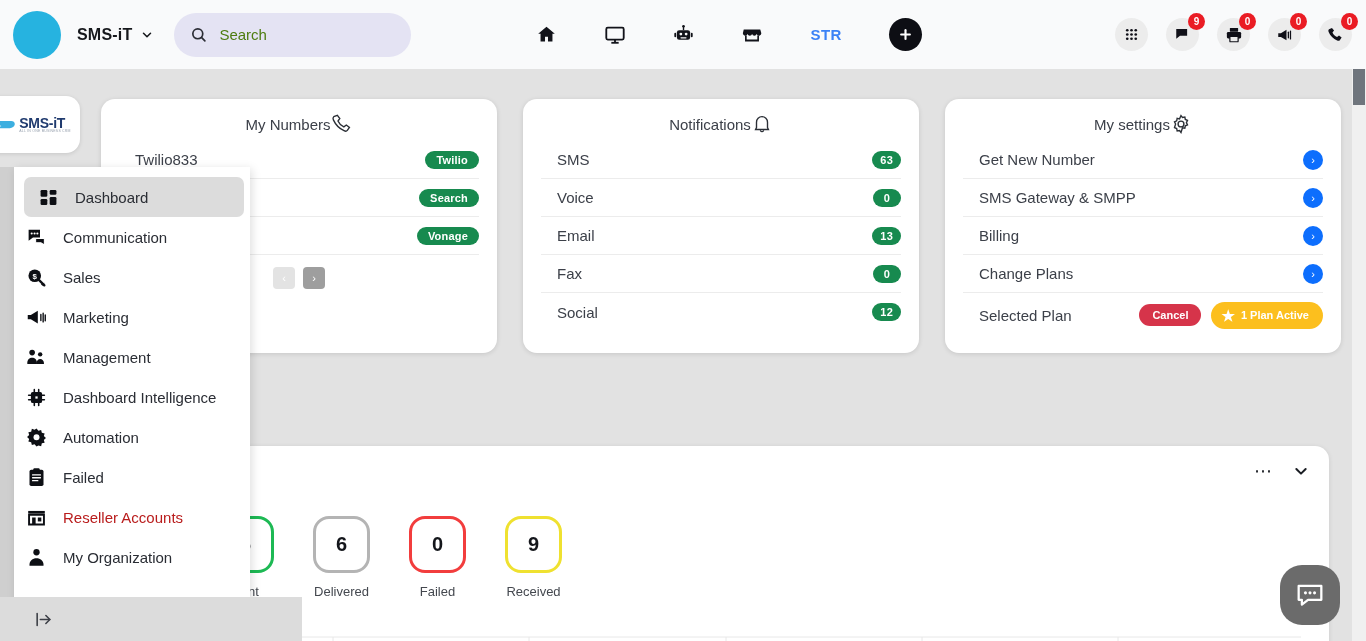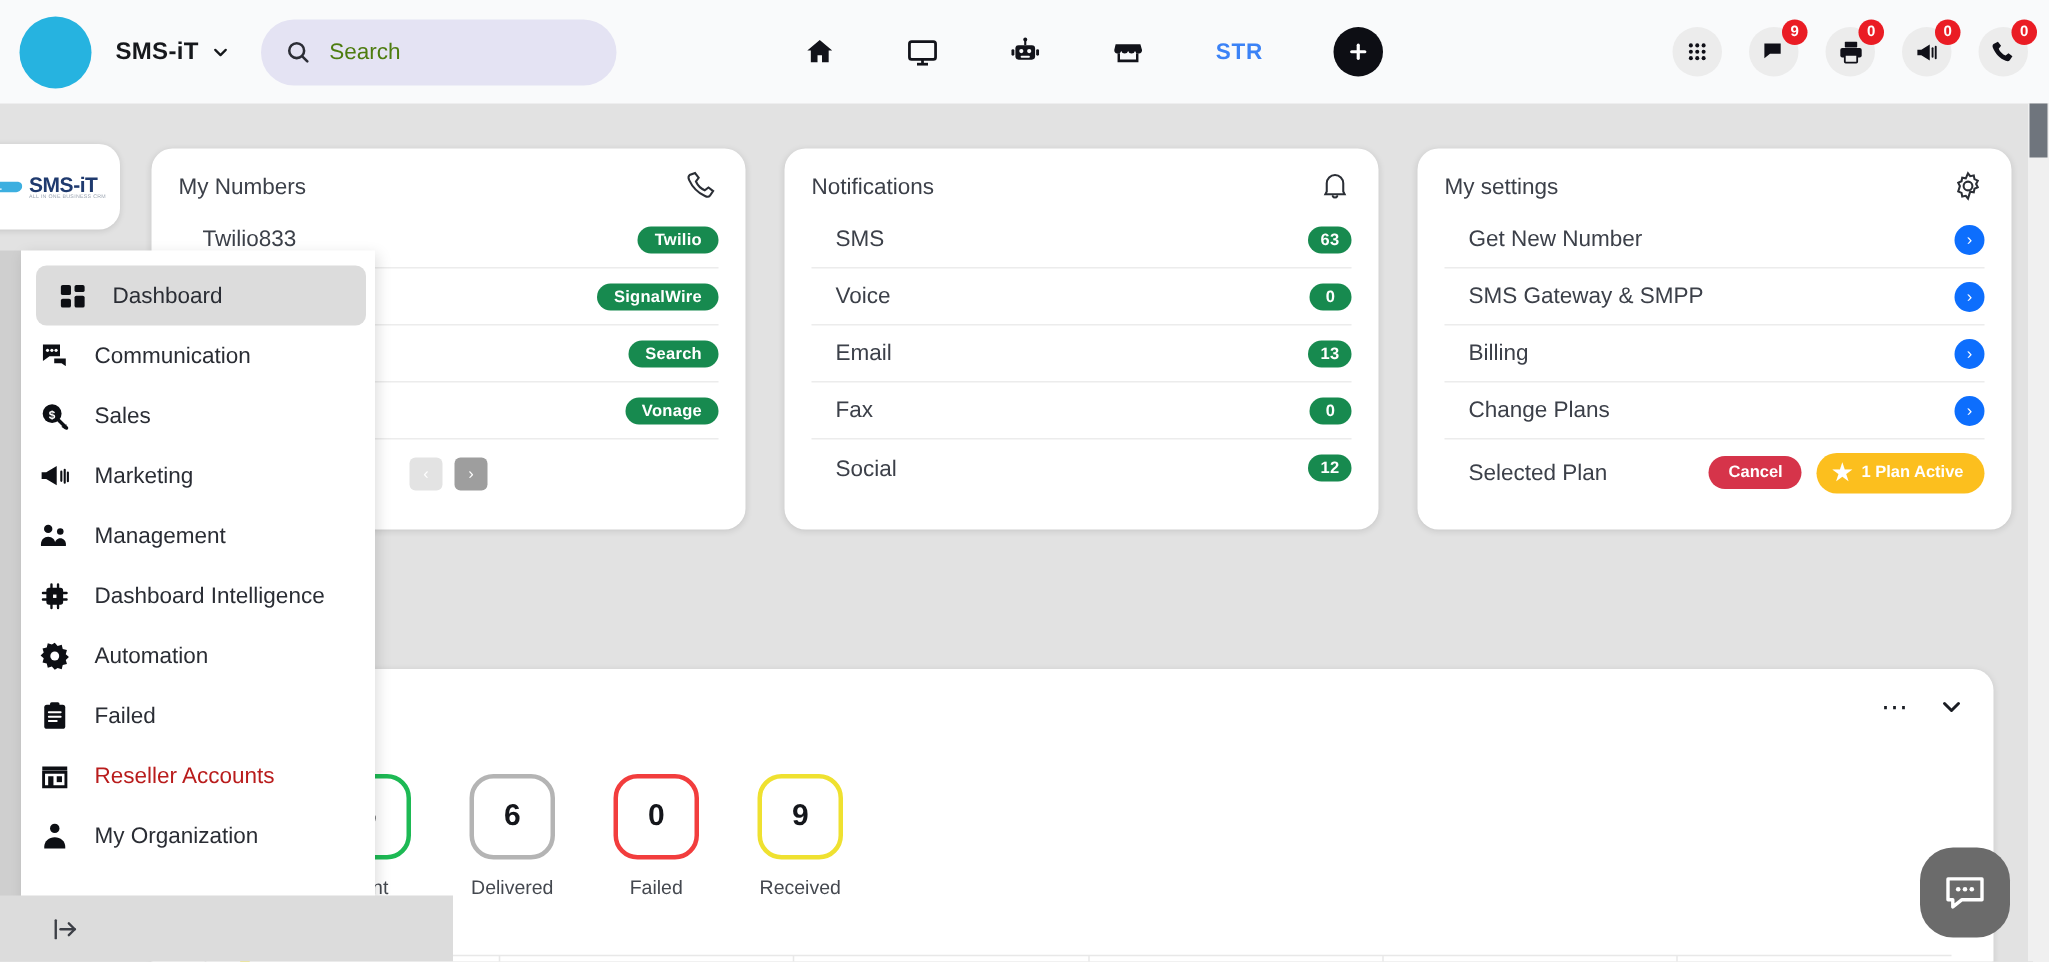--- a/index.html
+++ b/index.html
@@ -57,21 +57,21 @@
     background: #e2e2e2;
   }
 
   
   .cards-row { position: absolute; top: 30px; left: 101px; display: flex; gap: 26px; }
   .card {
     width: 396px; background: #fff; border-radius: 14px;
     box-shadow: 0 1px 5px rgba(0,0,0,.12); padding: 14px 18px 16px 18px;
   }
   .card-head {
-    display: flex; align-items: center; justify-content: space-between;
+    display: flex; align-items: center; justify-content: center;
     margin-bottom: 6px;
   }
   .card-title { font-size: 15px; color: #3c4049; }
   .card-head .hico { color: #2b2f36; display: flex; }
   .row {
     height: 38px; display: flex; align-items: center; justify-content: space-between;
     border-bottom: 1px solid #ececec;
   }
   .row:last-child { border-bottom: none; }
   .row-label { font-size: 15px; color: #3c4049; padding-left: 16px; }
@@ -289,24 +289,20 @@
           <span class="card-title">My Numbers</span>
           <span class="hico">
             <svg width="22" height="22" viewBox="0 0 24 24" fill="none" stroke="currentColor" stroke-width="1.5" stroke-linecap="round">
                 <path d="M7 2.6 9.6 6 7.6 8.7c1.2 2.7 3.7 5.2 6.4 6.4l2.7-2 3.4 2.6-2.3 3.3c-.8 1-2.2 1-3.6.3C9 16.9 5.1 13 2.6 7.5 2 6.1 2 4.8 3 4L7 2.6z"></path>
               </svg>
           </span>
         </div>
         <div class="row">
           <span class="row-label">Twilio833</span>
           <span class="pill">Twilio</span>
-        </div>
-        <div class="row">
-          <span class="row-label"></span>
-          <span class="pill">SignalWire</span>
         </div>
         <div class="row">
           <span class="row-label"></span>
           <span class="pill">Search</span>
         </div>
         <div class="row">
           <span class="row-label"></span>
           <span class="pill">Vonage</span>
         </div>
         <div class="pager">

